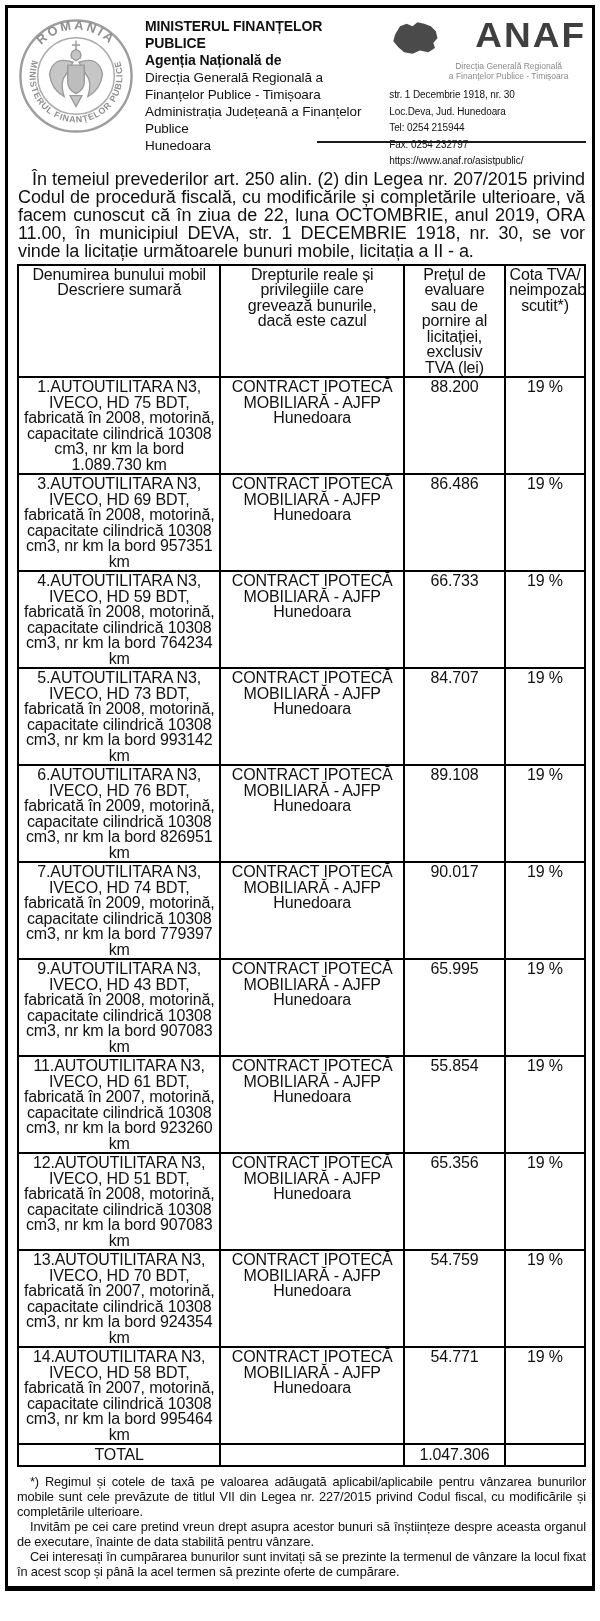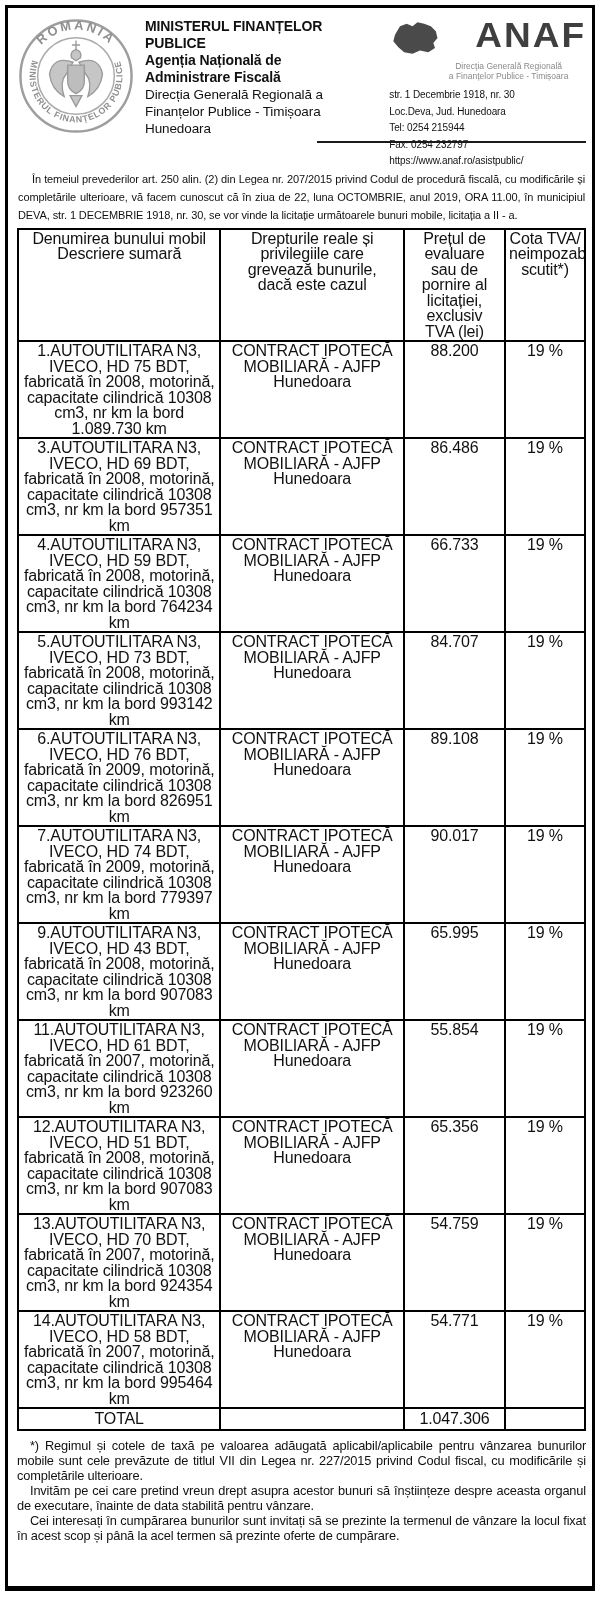--- a/index.html
+++ b/index.html
@@ -24,21 +24,21 @@
   .anaf-map{margin-top:2px;}
   .anaf-text{
     font-size:37px;font-weight:bold;letter-spacing:2px;color:#3f3f3f;
     line-height:40px;transform:scaleY(.95);display:inline-block;margin-left:2px;
   }
   .anaf-sub{font-size:8.5px;line-height:10px;color:#8a8a8a;text-align:center;margin:1px 0 6px 42px;}
   .anaf-address{font-size:10px;line-height:16.5px;letter-spacing:-0.1px;}
   .header-rule{position:absolute;left:300px;right:0;top:133px;border-top:2px solid #1a1a1a;}
   
   .title{text-align:center;font-weight:bold;font-size:13.5px;margin:8px 0 3px 0;}
-  .intro{font-size:11px;line-height:18px;text-align:justify;text-indent:14px;margin:0 1px 4px 1px;letter-spacing:-0.1px;}
+  .intro{font-size:18px;line-height:18px;text-align:justify;text-indent:14px;margin:0 1px 4px 1px;letter-spacing:-0.1px;}
   
   table.goods{border-collapse:collapse;width:100%;font-size:16px;letter-spacing:-0.15px;table-layout:fixed;}
   table.goods th,table.goods td{
     border:2px solid #000;
     padding:1px 3px;
     vertical-align:top;
     text-align:center;
     line-height:15.5px;
     font-weight:normal;
     overflow:hidden;
@@ -82,23 +82,23 @@
           <path d="M 3 -14 Q 23 -21 27 -2 Q 25 14 12 21 Q 17 6 10 -2 Z"></path>
           <path d="M -8.5 -11 h 17 v 16 q 0 9 -8.5 13 q -8.5 -4 -8.5 -13 z" fill="#bdbdbd"></path>
           <path d="M -6 20 L 0 31 L 6 20 Z"></path>
         </g>
       </svg>
     </div>
 
     <div class="org">
       <div class="b">MINISTERUL FINANȚELOR PUBLICE</div>
       <div class="b">Agenția Națională de</div>
-      <div class="b">Administrare Fiscală</div>
       <div>Direcția Generală Regională a</div>
       <div>Finanțelor Publice - Timișoara</div>
+      <div>Administrația Județeană a Finanțelor Publice</div>
       <div>Hunedoara</div>
     </div>
 
     <div class="anaf-block">
       <div class="anaf-logo-row">
         <svg class="anaf-map" width="52" height="40" viewBox="0 0 60 48">
           <path d="M6 20 L12 10 L20 7 L27 10 L33 5 L41 7 L49 10 L55 16 L57 24 L52 30 L54 36 L46 41 L36 39 L27 43 L17 41 L10 35 L4 28 Z" fill="#4a4a4a"></path>
         </svg>
         <span class="anaf-text">ANAF</span>
       </div>

